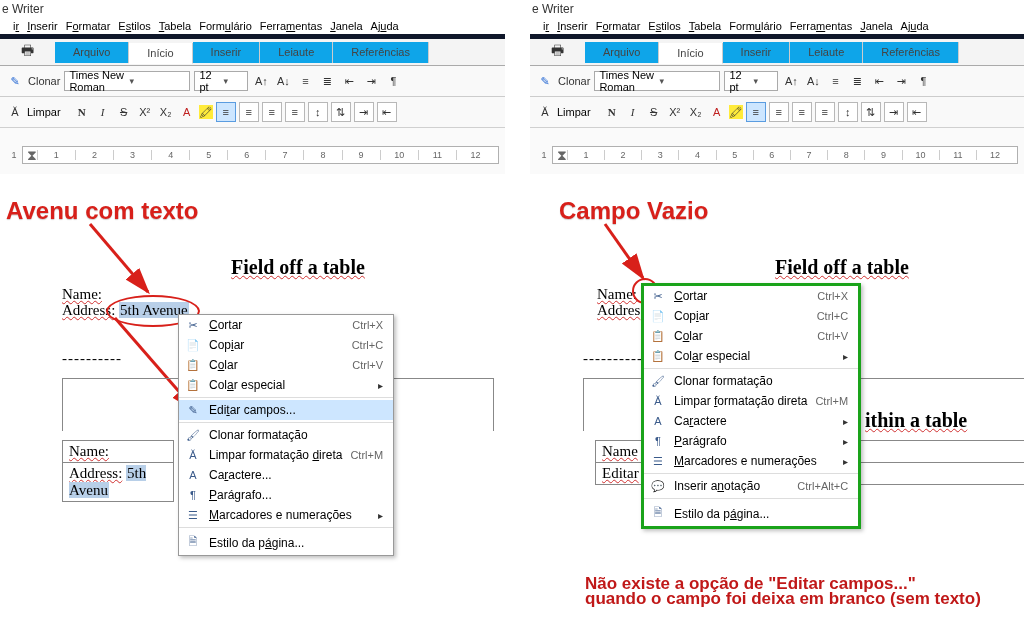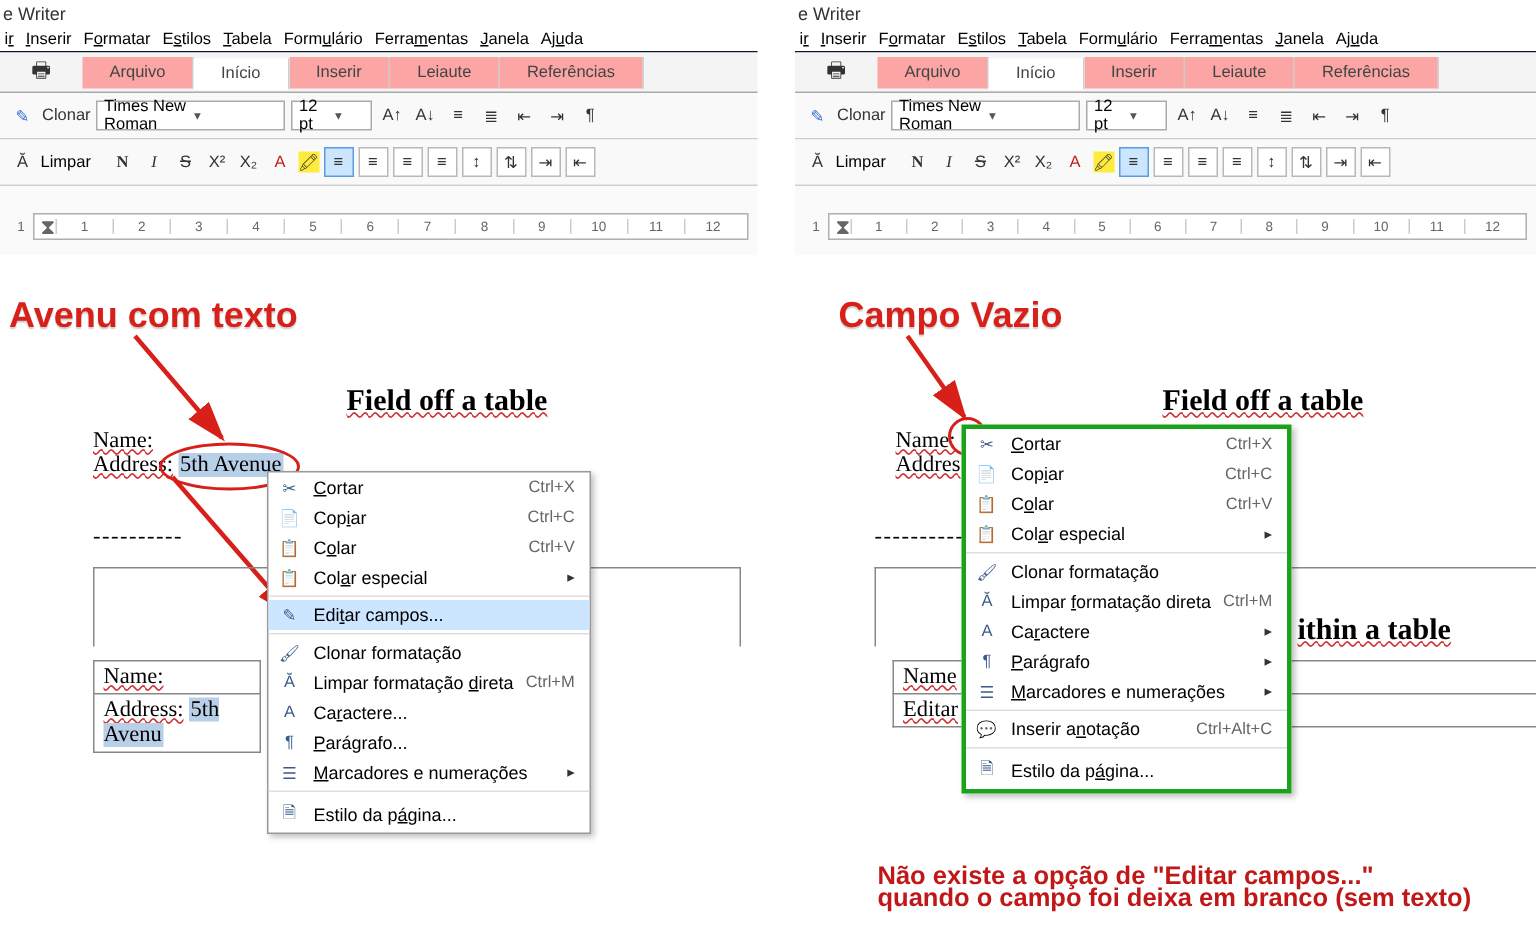--- a/index.html
+++ b/index.html
@@ -1,27 +1,27 @@
 <!DOCTYPE html>
 <html><head>
 <meta charset="utf-8">
 <style>
 body{margin:0;font-family:"Segoe UI",Tahoma,sans-serif;font-size:11px;background:#fff;width:1024px;height:618px;overflow:hidden;position:relative}
 .panel{position:absolute;background:#fff}
 .left{left:0;top:0;width:505px}
 .right{left:530px;top:0;width:494px}
 .titlebar{font-size:12px;color:#333;padding:2px 0 2px 2px}
-.menubar{display:flex;gap:2px;padding:2px 0 2px 0;border-bottom:1px solid #0f172a}
+.menubar{display:flex;gap:2px;padding:2px 0 2px 10px;border-bottom:5px solid #0f172a}
 .menubar span{padding:0 3px;cursor:default}
 .menubar span u{text-decoration:underline}
 .tabstrip{display:flex;align-items:center;background:#f4f4f4;border-bottom:1px solid #aaa;height:26px}
 .printbox{width:55px;display:flex;justify-content:center}
 .print-icon{font-size:14px;color:#333}
 .tabs{display:flex;flex:1}
-.tab{padding:4px 18px;border-right:1px solid #ccc;background:#fca5a5;color:#444}
+.tab{padding:4px 18px;border-right:1px solid #ccc;background:#0ea5e9;color:#444}
 .tab.active{background:#fff;border-bottom:1px solid #fff;position:relative;top:1px}
 .toolbar{display:flex;align-items:center;gap:4px;padding:2px 6px;height:26px;border-bottom:1px solid #ccc;background:#f9f9f9}
 .toolbar .lbl{color:#333}
 .sp{width:6px}
 .combo{display:flex;align-items:center;border:1px solid #aaa;background:#fff;height:18px;padding:0 2px}
 .combo span{flex:1;padding:0 2px}
 .combo .chev{font-size:9px;color:#555}
 .tbtn{width:18px;height:18px;display:flex;align-items:center;justify-content:center;color:#333;font-size:11px}
 .tbtn.blue{color:#2a6bd4}
 .tbtn.ital{font-style:italic;font-family:serif}

